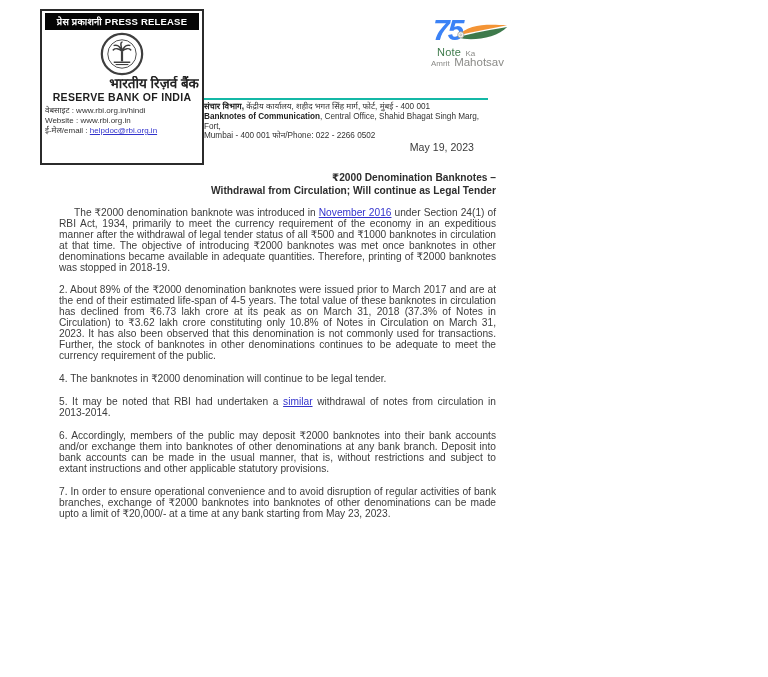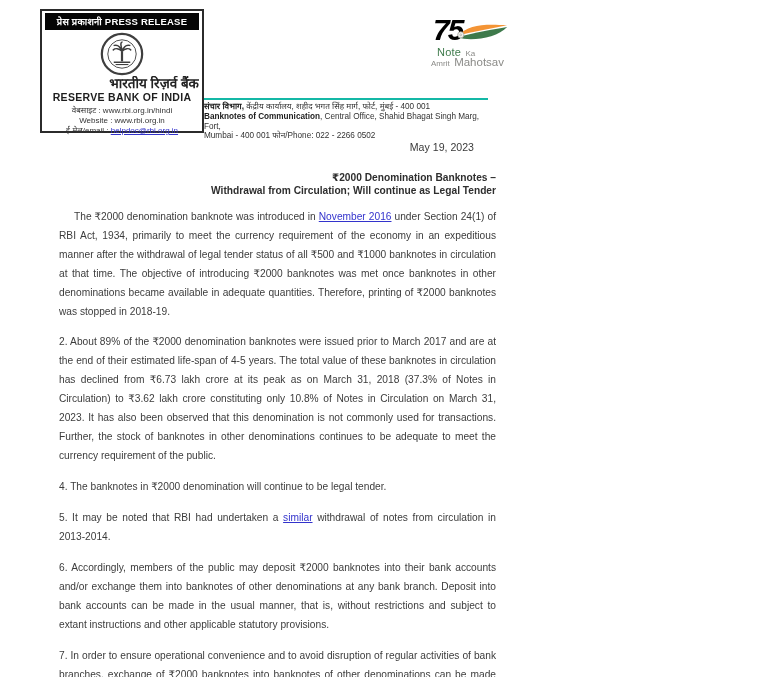--- a/index.html
+++ b/index.html
@@ -6,70 +6,70 @@
   html,body { background:#ffffff; }
   body {
     font-family:"Liberation Sans","DejaVu Sans",sans-serif;
     width:768px; height:677px; position:relative; overflow:hidden;
     color:#3a3a3a;
   }
   .page { position:absolute; inset:0; background:#fff; }
 
   
   .letterhead-box {
-    position:absolute; left:40px; top:9px; width:164px; height:124px;
+    position:absolute; left:40px; top:9px; width:164px; height:156px;
     border:2px solid #2b2b2b; background:#fff; padding:2px 3px;
   }
   .press-banner {
     height:17px; background:#050505; color:#fff;
     font-size:9.5px; font-weight:bold; text-align:center; line-height:17px;
     letter-spacing:.2px; white-space:nowrap; overflow:hidden;
   }
   .seal-wrap { width:44px; height:44px; margin:2px auto 0; }
   .bank-hindi {
     text-align:right; font-weight:bold; font-size:13.5px; line-height:15px;
     color:#222; margin-top:0px; white-space:nowrap; overflow:hidden;
   }
   .bank-english {
     text-align:center; font-weight:bold; font-size:10.5px; line-height:12px;
     color:#1d1d1d; letter-spacing:.3px; white-space:nowrap;
   }
-  .lh-contact { margin-top:3px; text-align:center; font-size:8px; line-height:10px; color:#333; }
+  .lh-contact { margin-top:3px; font-size:8px; line-height:10px; color:#333; }
   .lh-contact a, .doc-link {
     color:#3333cc; text-decoration:underline; cursor:pointer;
   }
 
   
   .dept-block {
     position:absolute; left:204px; top:98px; width:284px;
     border-top:2px solid #14b8a6; padding-top:2px;
     font-size:8.2px; line-height:9.8px; color:#333;
   }
   .dept-block .b { font-weight:bold; color:#1c1c1c; }
 
   
   .azadi { position:absolute; left:427px; top:15px; width:90px; height:52px; }
   .azadi .numeral {
     position:absolute; left:6px; top:-2px; font-size:30px; font-weight:bold;
-    color:#000000; letter-spacing:-2px; font-style:italic;
+    color:#3b82f6; letter-spacing:-2px; font-style:italic;
   }
   .azadi .swoosh { position:absolute; left:26px; top:7px; width:58px; height:20px; transform:rotate(-4deg); }
   .azadi .t1 { position:absolute; left:10px; top:27px; white-space:nowrap; }
   .azadi .t2 { position:absolute; left:4px; top:37px; white-space:nowrap; }
   .azadi .green { color:#3e7a4b; font-size:11px; letter-spacing:.2px; }
   .azadi .small { color:#8b8b88; font-size:8px; }
   .azadi .gray-big { color:#8b8b88; font-size:11.5px; }
 
   
   .content { position:absolute; left:59px; top:141px; width:437px; }
   .doc-date { font-size:10.6px; text-align:right; padding-right:22px; color:#3a3a3a; }
   .doc-title { margin-top:19px; text-align:right; padding-left:52px;
     font-weight:bold; font-size:10.2px; line-height:12.8px; color:#2e2e2e; }
   .content p {
-    font-size:10.2px; line-height:19px; text-align:justify; color:#3c3c3c;
+    font-size:10.2px; line-height:11px; text-align:justify; color:#3c3c3c;
     margin-top:11.8px;
   }
   .content p.first { margin-top:9px; text-indent:15px; }
 </style>
 </head>
 <body>
 
 <div class="page">
 
   <div class="letterhead-box">

